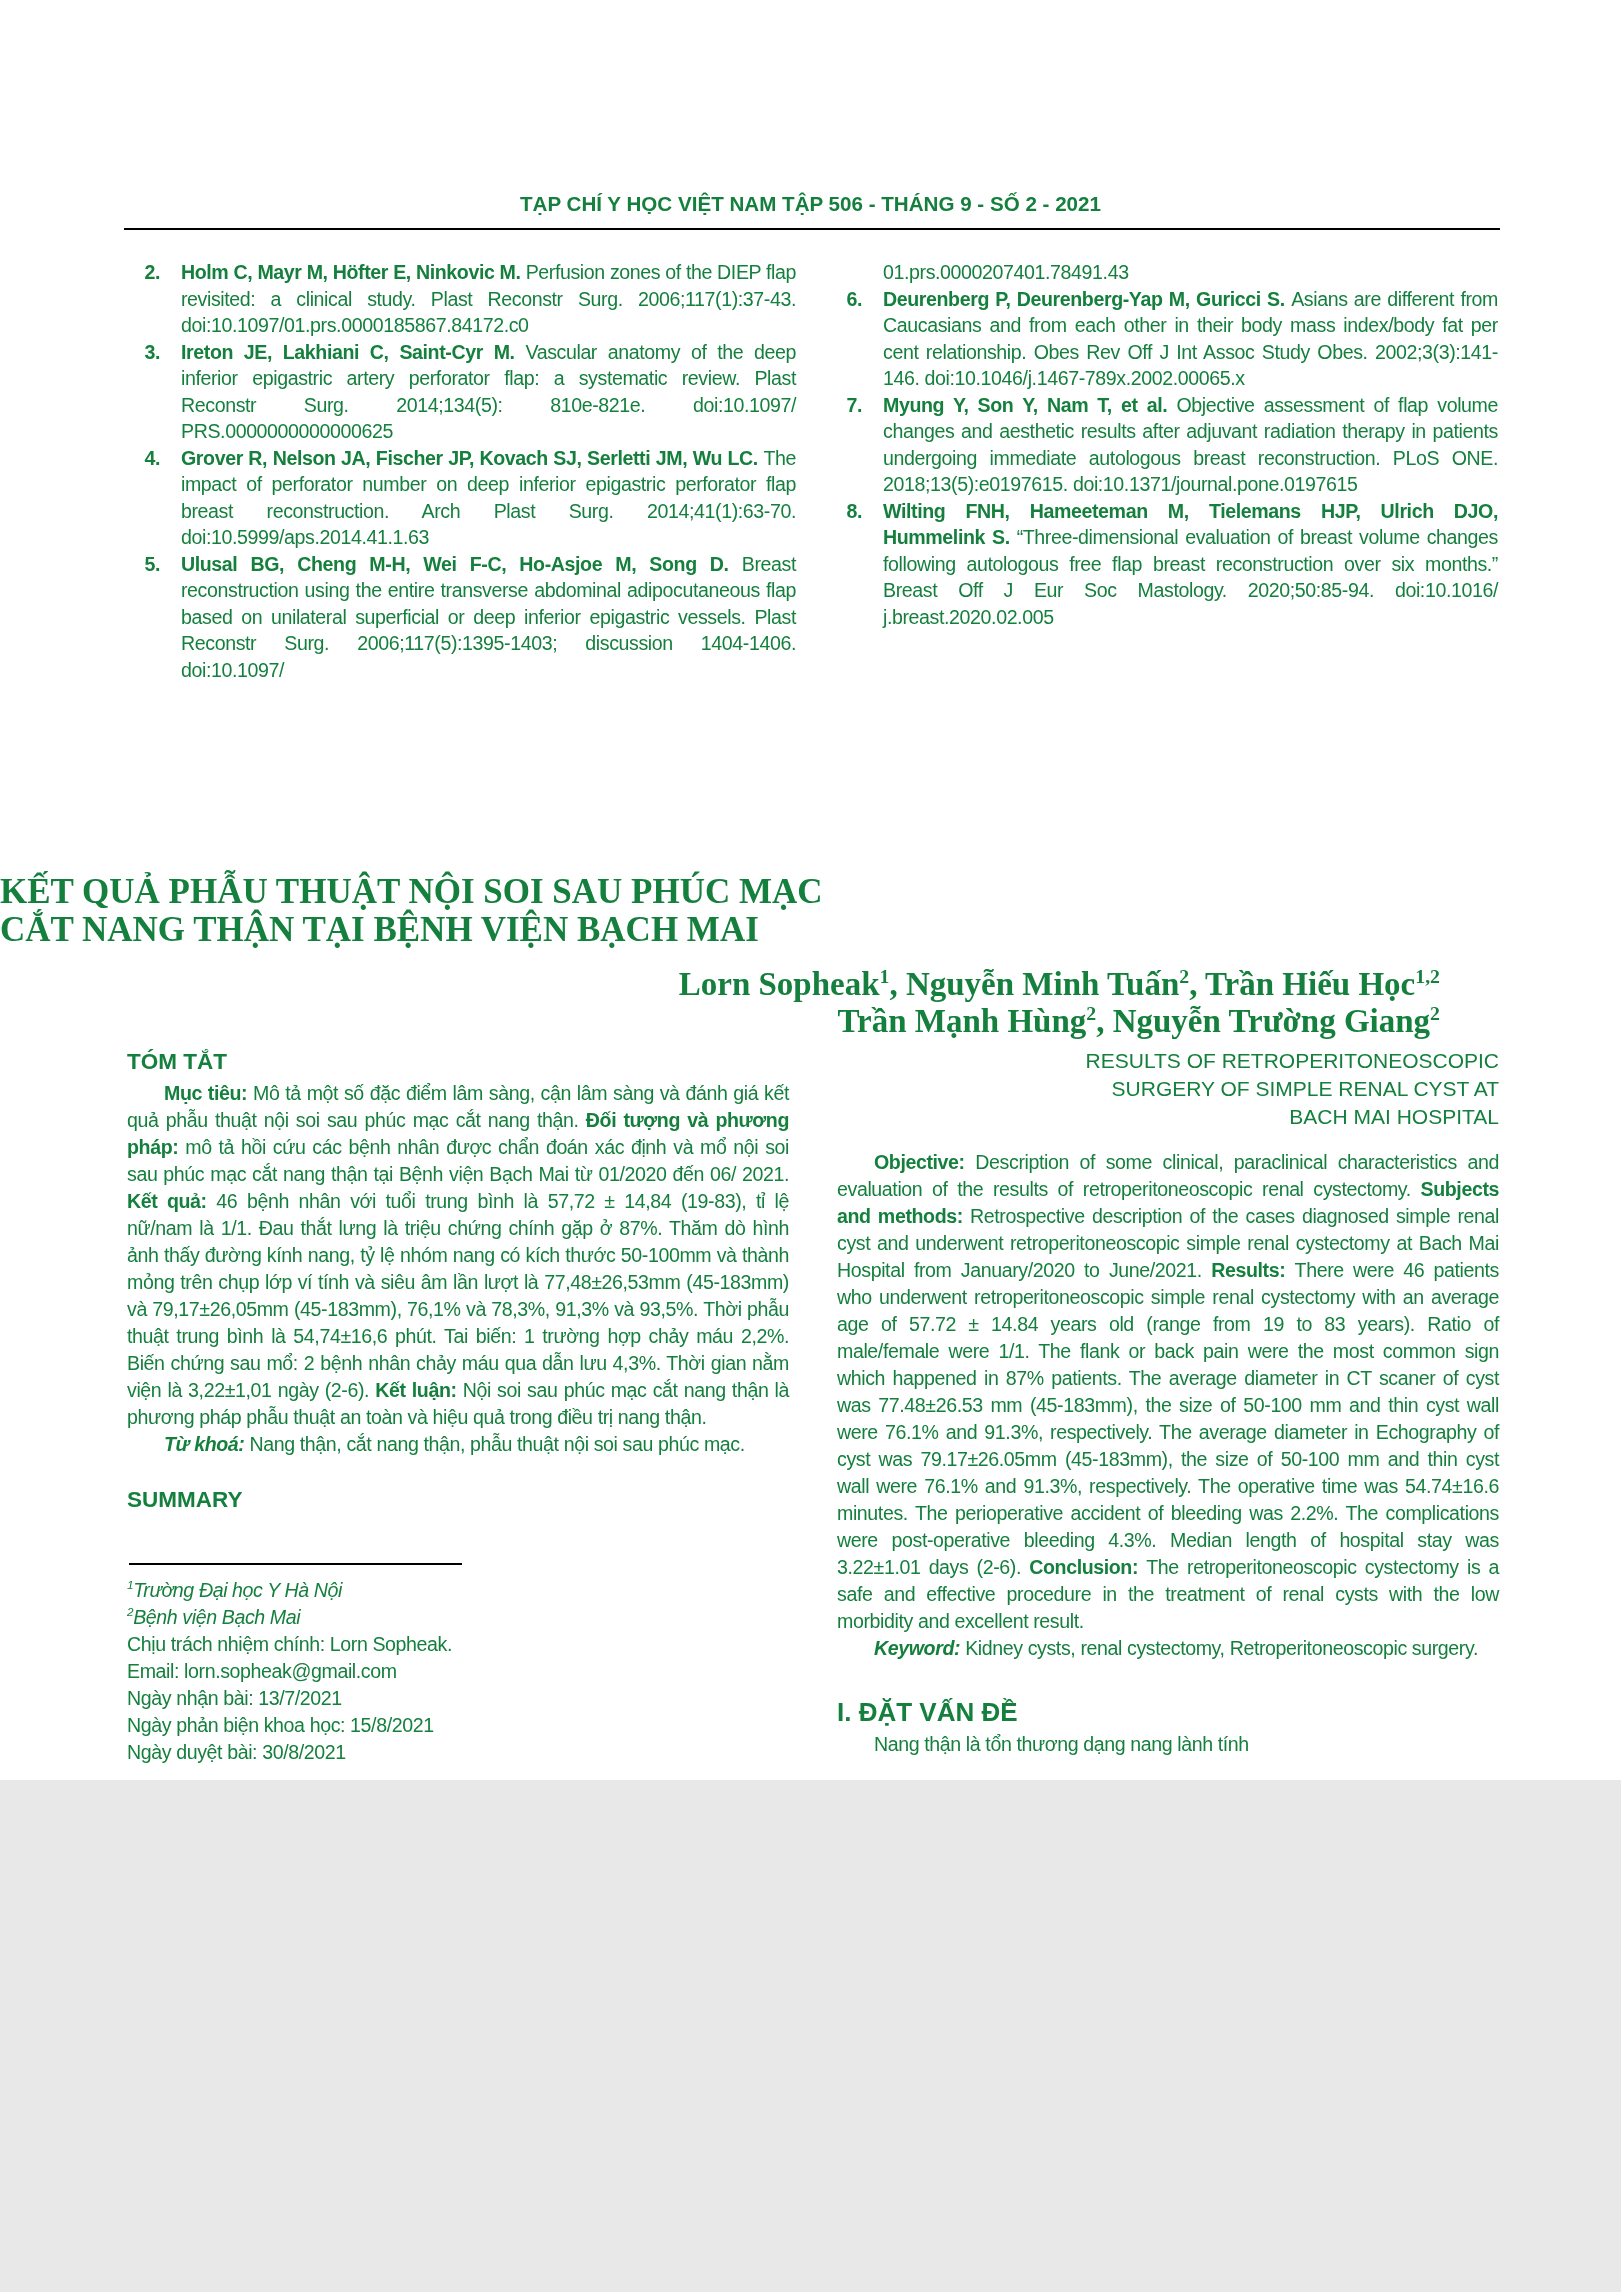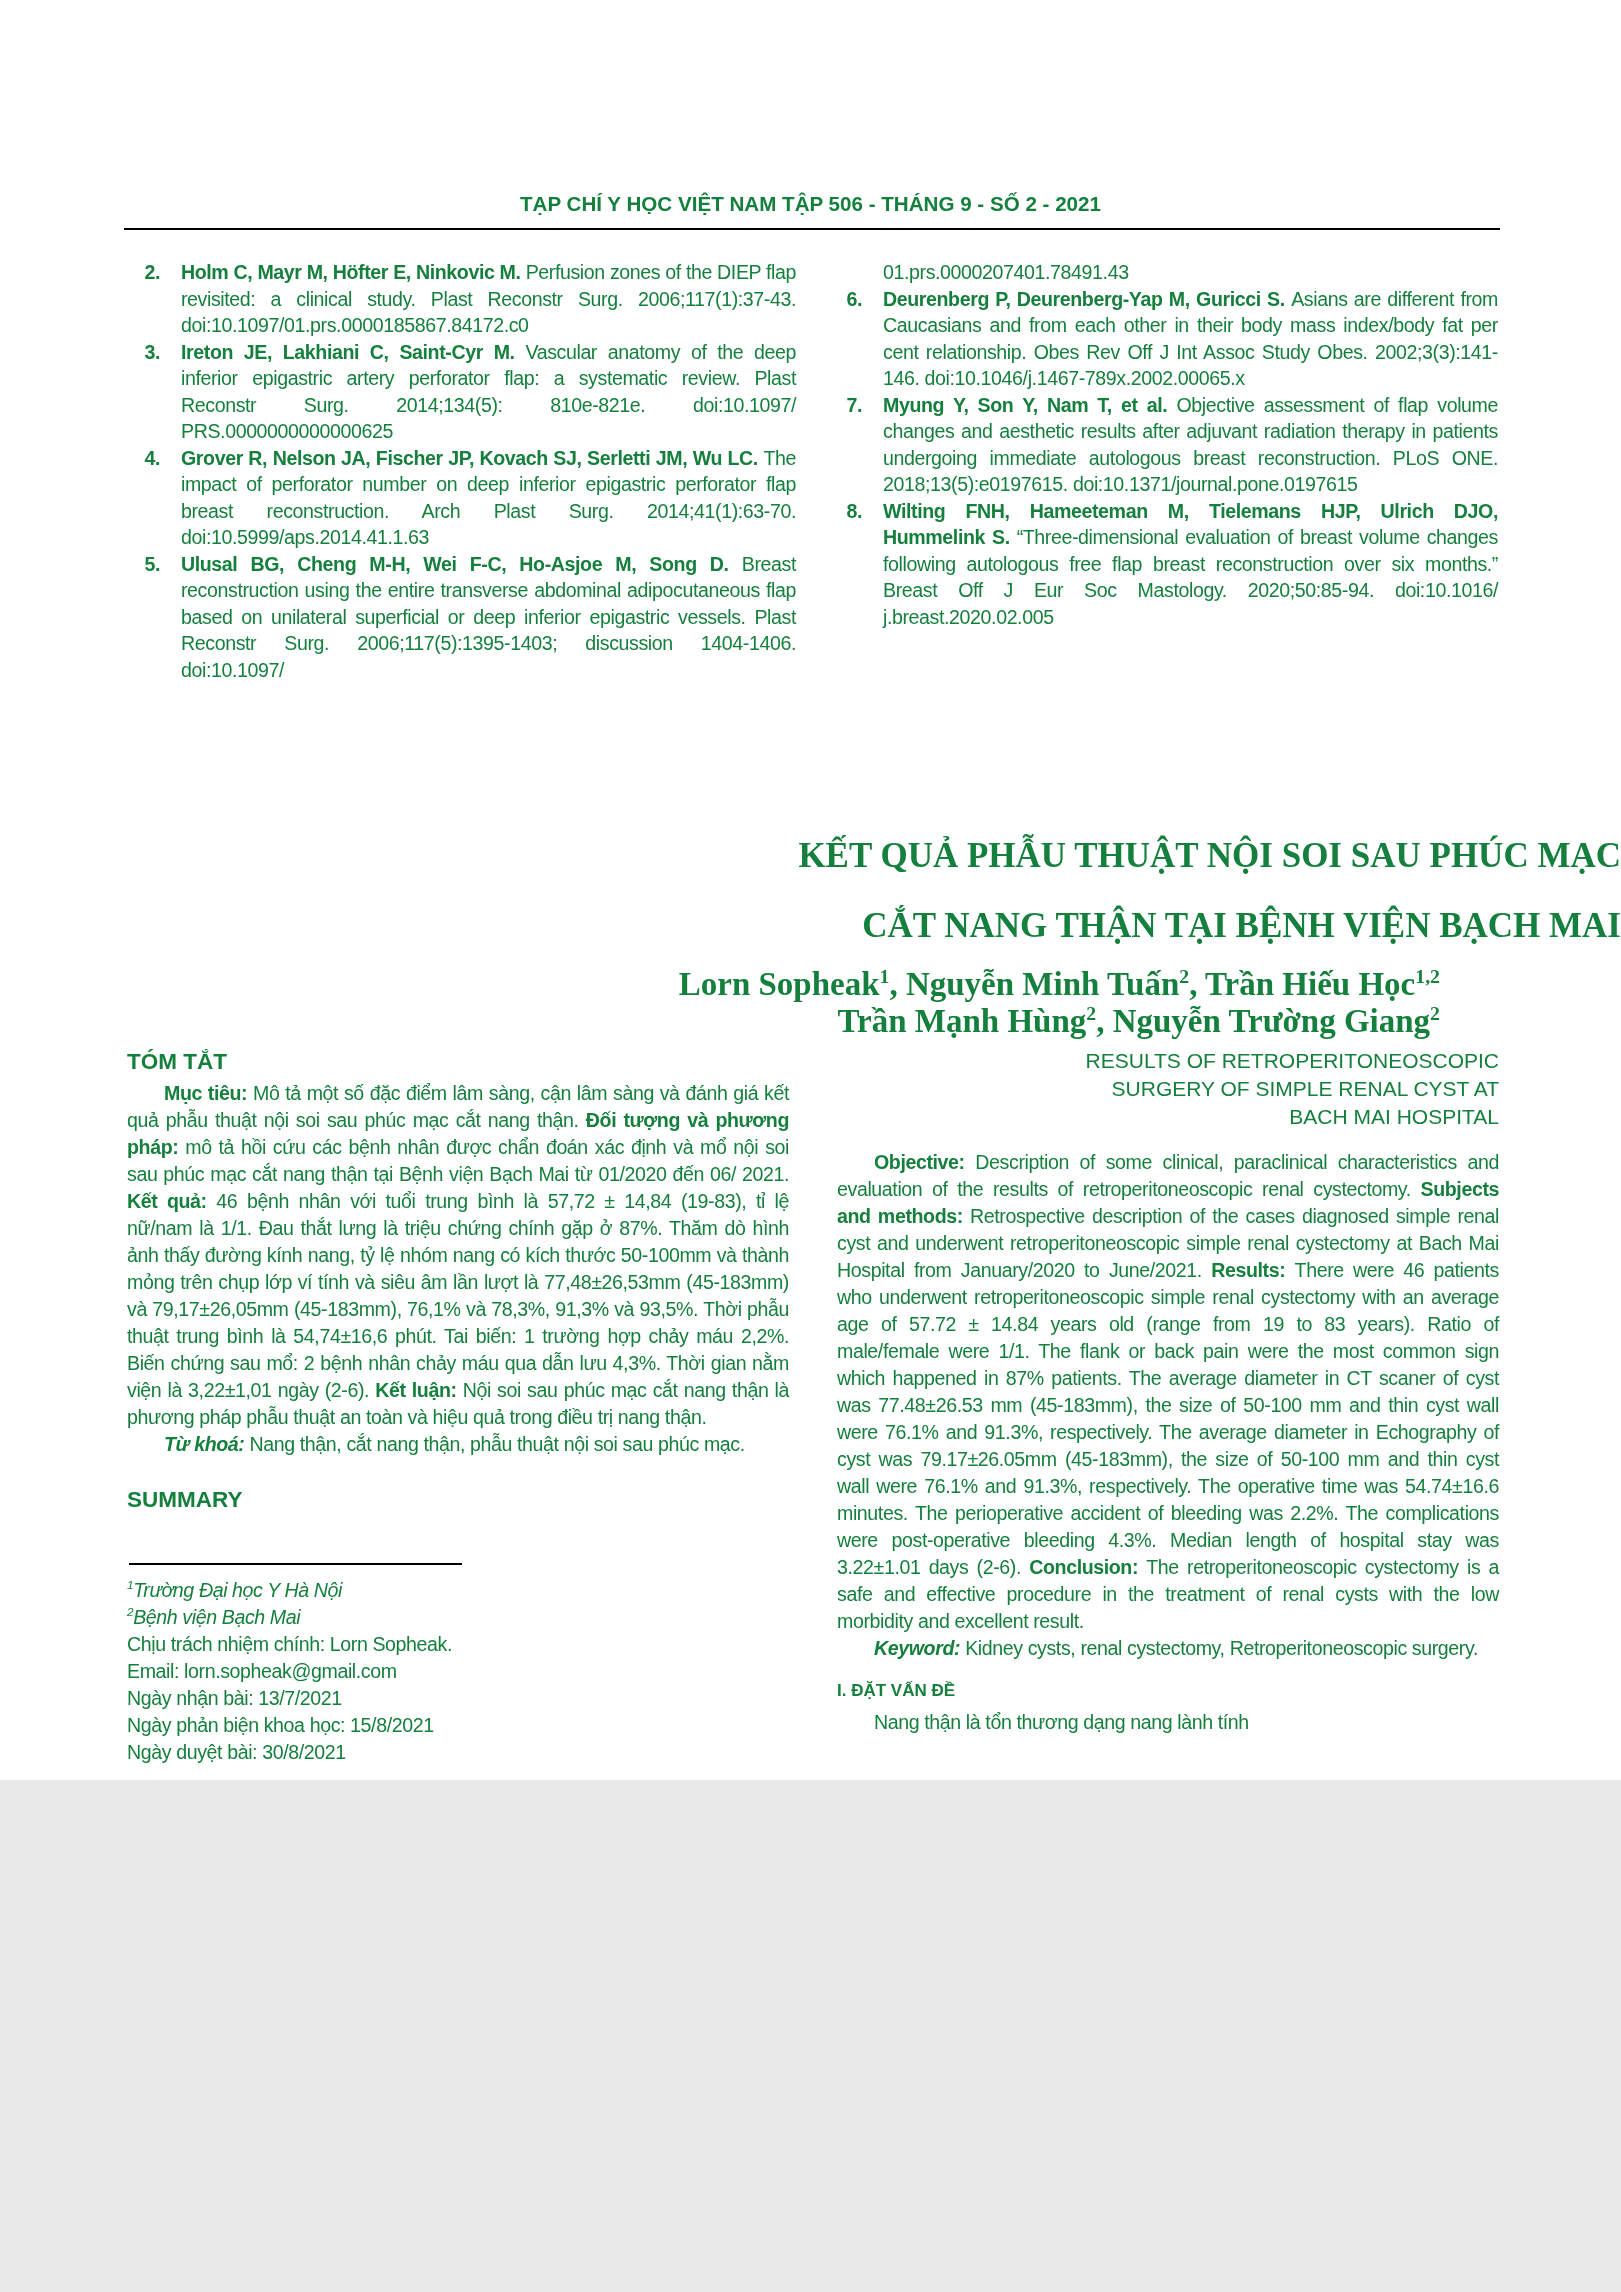--- a/index.html
+++ b/index.html
@@ -23,23 +23,23 @@
     display:flex; gap:33px;
     font-size:19.6px; line-height:26.5px; letter-spacing:-0.4px;
   }
   .ref-col { width:669px; }
   .ref { position:relative; padding-left:54px; text-align:justify; }
   .ref .num { position:absolute; left:17.6px; top:0; font-weight:700; }
   .b { font-weight:700; }
   .i { font-style:italic; }
   .s { vertical-align:super; font-size:60%; line-height:0; }
   .article-title {
-    position:absolute; top:821px; left:0; width:100%;
-    text-align:right; font-family:"Liberation Serif", serif;
-    font-size:35px; line-height:70px; font-weight:700; white-space:pre-line;
+    position:absolute; top:873px; left:0; width:100%;
+    text-align:left; font-family:"Liberation Serif", serif;
+    font-size:35px; line-height:38px; font-weight:700; white-space:pre-line;
   }
   .authors {
     position:absolute; top:966px; left:127px; width:1313px;
     text-align:right; font-family:"Liberation Serif", serif;
     font-size:33px; line-height:37px; font-weight:700; white-space:pre-line;
   }
   .columns {
     position:absolute; top:1047px; left:127px; width:1372px;
     display:flex; gap:48px;
     font-size:19.6px; line-height:27px; letter-spacing:-0.4px;
@@ -48,21 +48,21 @@
   .h-sec { font-size:22.5px; line-height:29px; font-weight:700; letter-spacing:0; margin-bottom:3.9px; }
   .para { text-align:justify; text-indent:37px; }
   .en-title {
     text-align:right; font-weight:400; font-size:21px; line-height:28px;
     white-space:pre-line; letter-spacing:0; margin-bottom:18px;
   }
   .summary-heading { margin-top:27.4px; }
   .fn-block { margin-top:49px; }
   .fn-rule { width:333px; border-top:2.5px solid #000; margin-bottom:11.8px; margin-left:2px; }
   .fn { white-space:pre-line; }
-  .intro-heading { margin-top:14px; font-size:17px; }
+  .intro-heading { margin-top:36px; font-size:26px; }
   .page-number {
     position:absolute; top:1994px; left:1358px; width:59px;
     text-align:center; font-size:23.5px;
   }
 </style>
 </head>
 <body>
 
 <div class="page">
 

